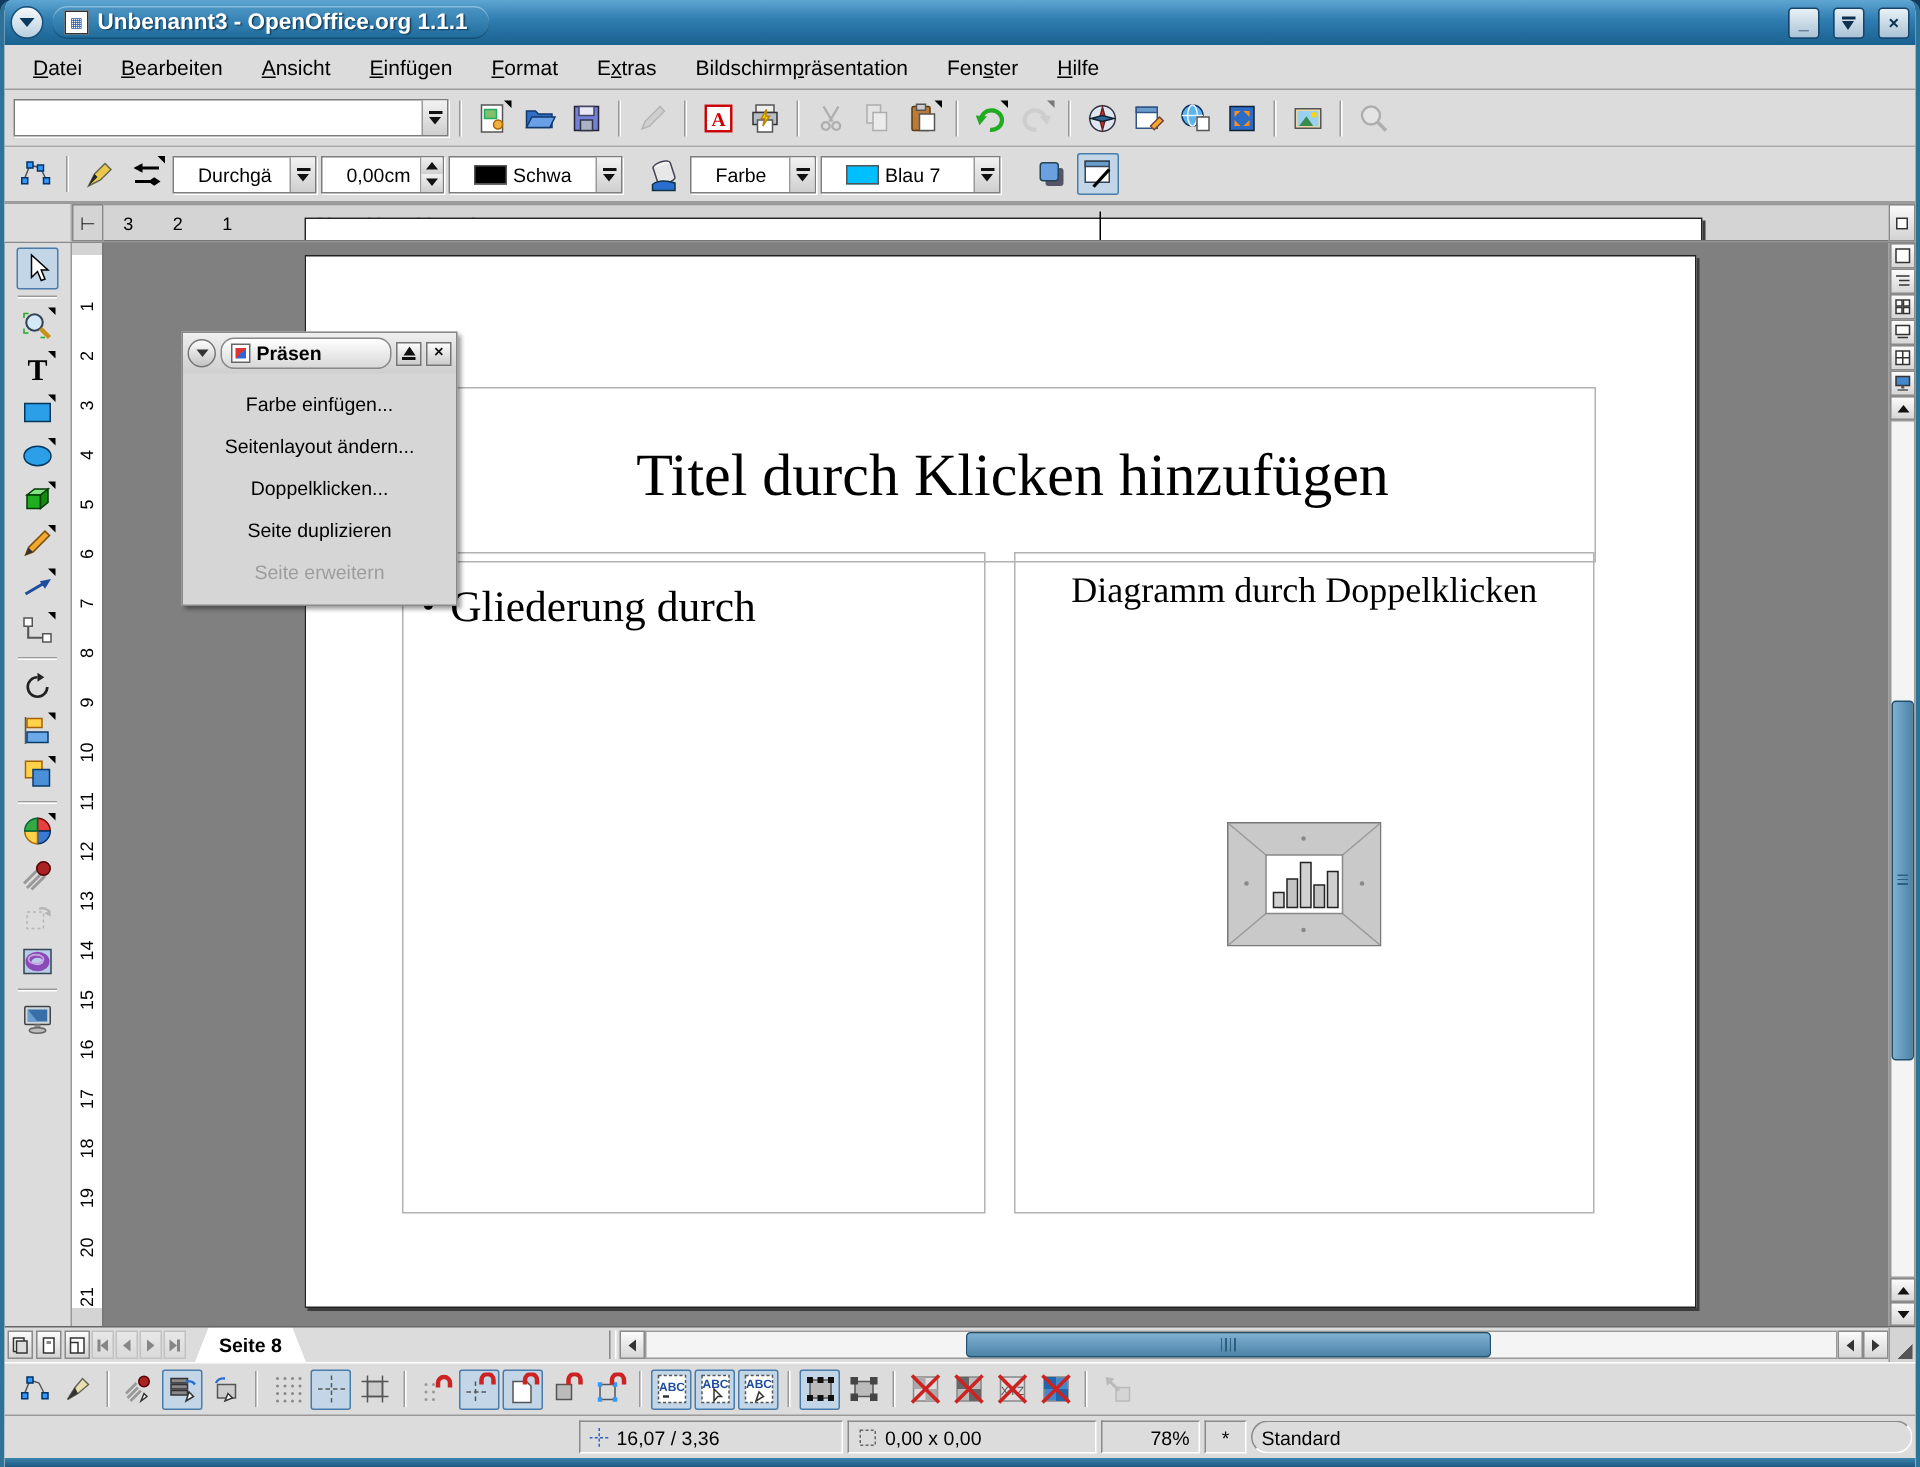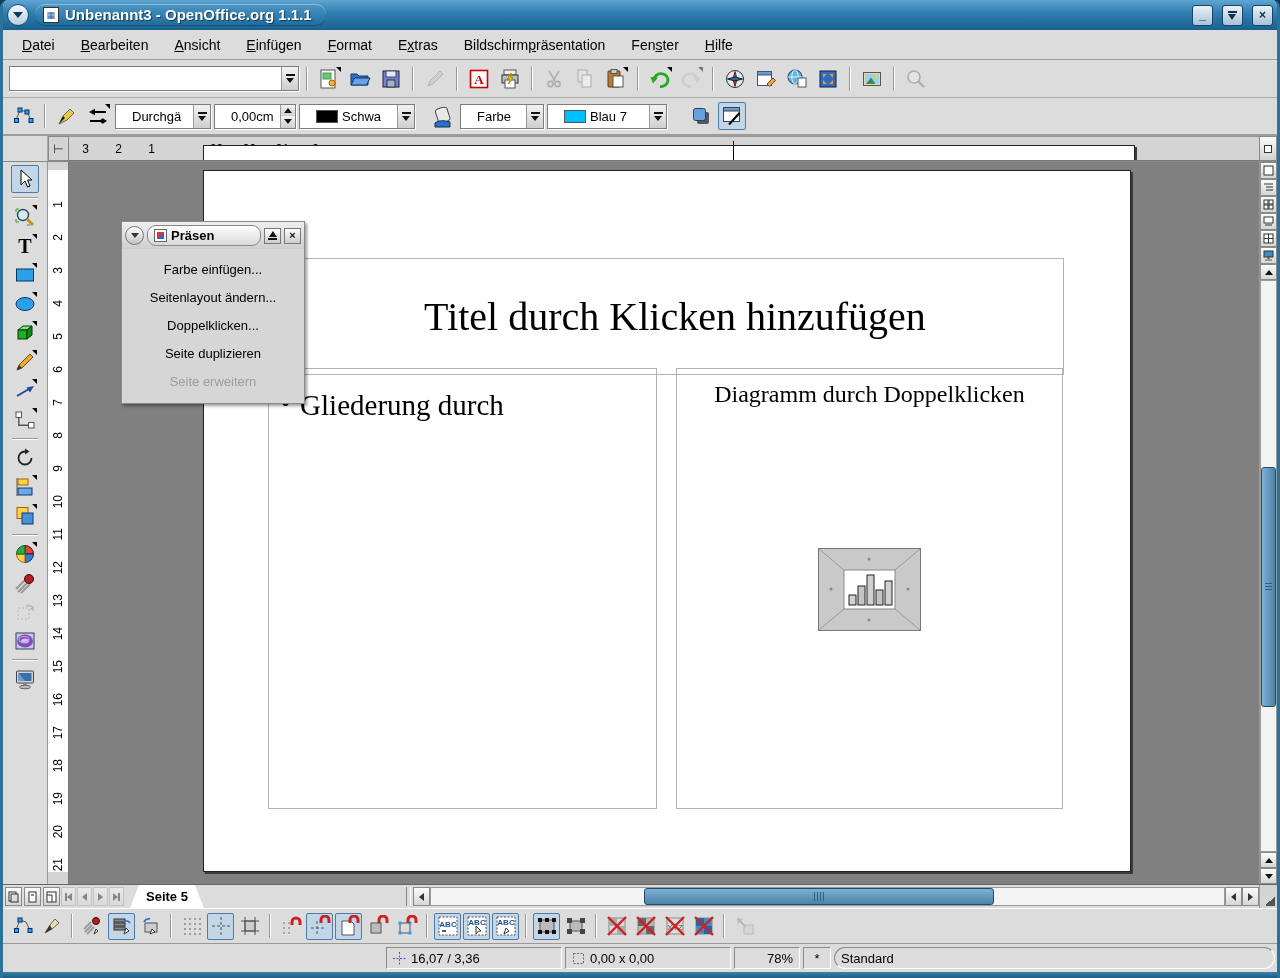--- a/index.html
+++ b/index.html
@@ -881,21 +881,21 @@
         <span class="ntri l"></span>
       </div>
     <div class="nav-btn">
         <span class="ntri r"></span>
       </div>
     <div class="nav-btn">
         <span class="ntri r"></span>
         <span class="nbar"></span>
       </div>
     <div class="tab">
-        <span>Seite 5</span>
+        <span>Seite 8</span>
       </div>
     <div class="tabfill"></div>
     <div class="tab-div"></div>
     <div class="hscroll">
       <div class="hs-arrow">
           <span class="ntri l" style="opacity:1"></span>
         </div>
       <div class="hs-track">
         <div class="hs-thumb">
             <span class="grip-h"></span>

